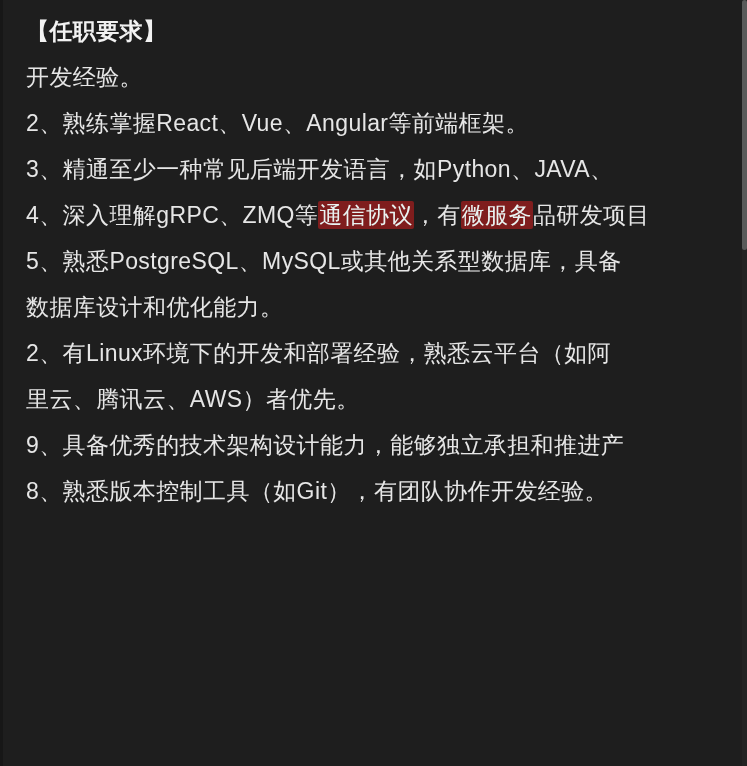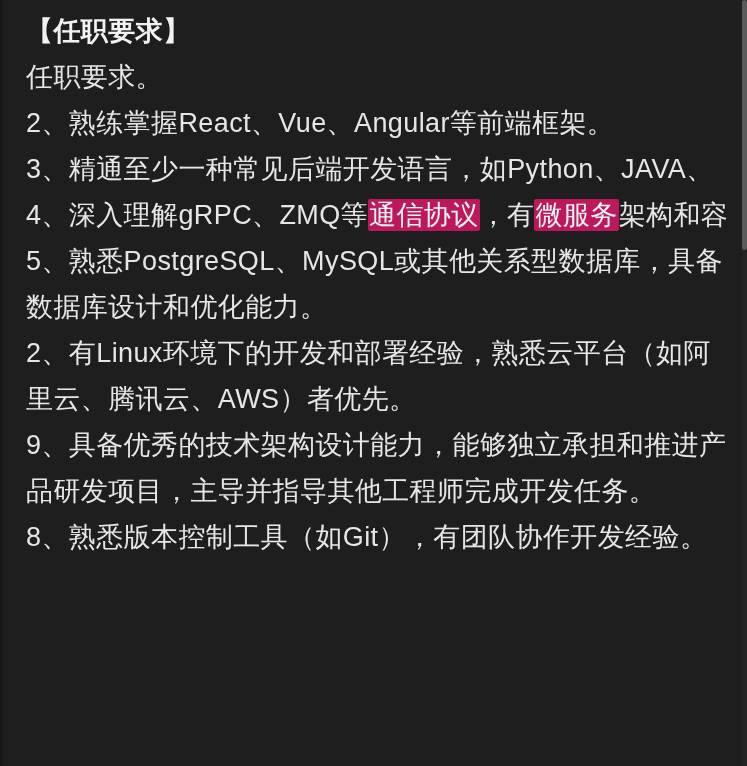--- a/index.html
+++ b/index.html
@@ -14,31 +14,31 @@
     background: #1e1e1e;
     overflow: hidden;
     font-family: "Liberation Sans", "DejaVu Sans", sans-serif;
   }
   #content {
     padding: 8px 20px 0 26px;
     box-sizing: border-box;
   }
   .line {
     color: #e6e6e6;
-    font-size: 27px;
+    font-size: 23px;
     line-height: 46px;
     letter-spacing: 0.4px;
     white-space: nowrap;
   }
   .heading {
     font-weight: bold;
     color: #f2f2f2;
   }
   .hl {
-    background: #be185d;
+    background: #7f1d1d;
     color: #e9f3f1;
     border-radius: 2px;
     padding: 1px 1px;
   }
   
   #scrollbar-track {
     position: absolute;
     top: 0;
     right: 0;
     width: 5px;
@@ -66,30 +66,29 @@
 </head>
 <body>
 
 <div id="page">
 
   <div id="left-edge"></div>
 
   <div id="content">
     <div class="line heading">【任职要求】</div>
     <div id="lines">
-        <div class="line"><span>任职要求。</span></div>
+        <div class="line"><span>开发经验。</span></div>
         <div class="line"><span>2、熟练掌握React、Vue、Angular等前端框架。</span></div>
         <div class="line"><span>3、精通至少一种常见后端开发语言，如Python、JAVA、</span></div>
-        <div class="line"><span>4、深入理解gRPC、ZMQ等</span><span class="hl">通信协议</span><span>，有</span><span class="hl">微服务</span><span>架构和容</span></div>
+        <div class="line"><span>4、深入理解gRPC、ZMQ等</span><span class="hl">通信协议</span><span>，有</span><span class="hl">微服务</span><span>品研发项目</span></div>
         <div class="line"><span>5、熟悉PostgreSQL、MySQL或其他关系型数据库，具备</span></div>
         <div class="line"><span>数据库设计和优化能力。</span></div>
         <div class="line"><span>2、有Linux环境下的开发和部署经验，熟悉云平台（如阿</span></div>
         <div class="line"><span>里云、腾讯云、AWS）者优先。</span></div>
         <div class="line"><span>9、具备优秀的技术架构设计能力，能够独立承担和推进产</span></div>
-        <div class="line"><span>品研发项目，主导并指导其他工程师完成开发任务。</span></div>
         <div class="line"><span>8、熟悉版本控制工具（如Git），有团队协作开发经验。</span></div>
       </div>
   </div>
 
   <div id="scrollbar-track">
     <div id="scrollbar-thumb"></div>
   </div>
 
 </div>
 

